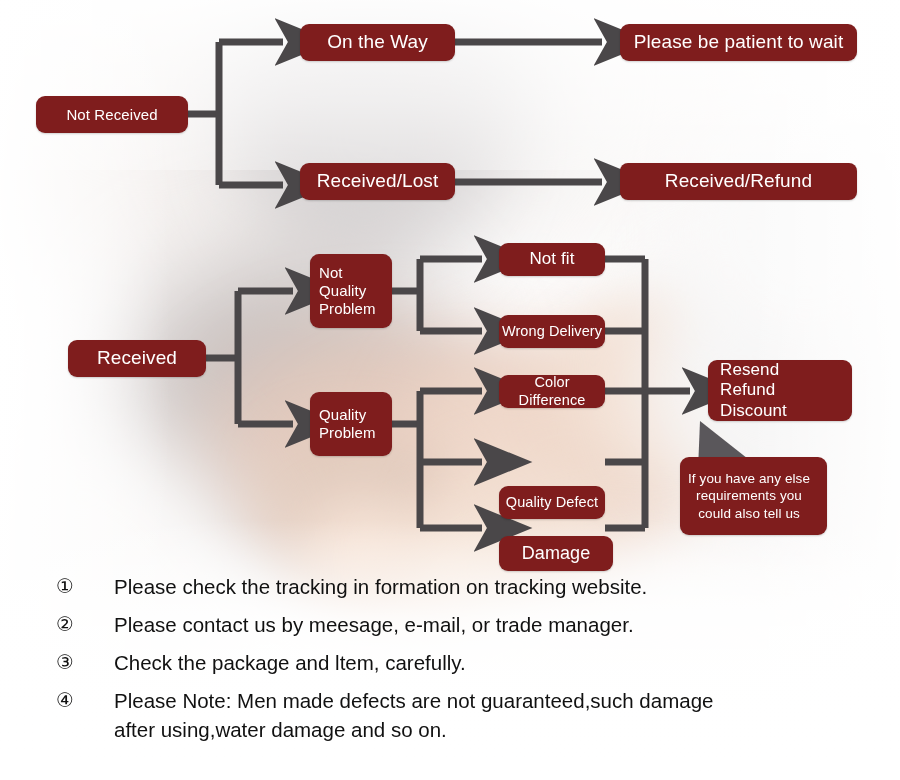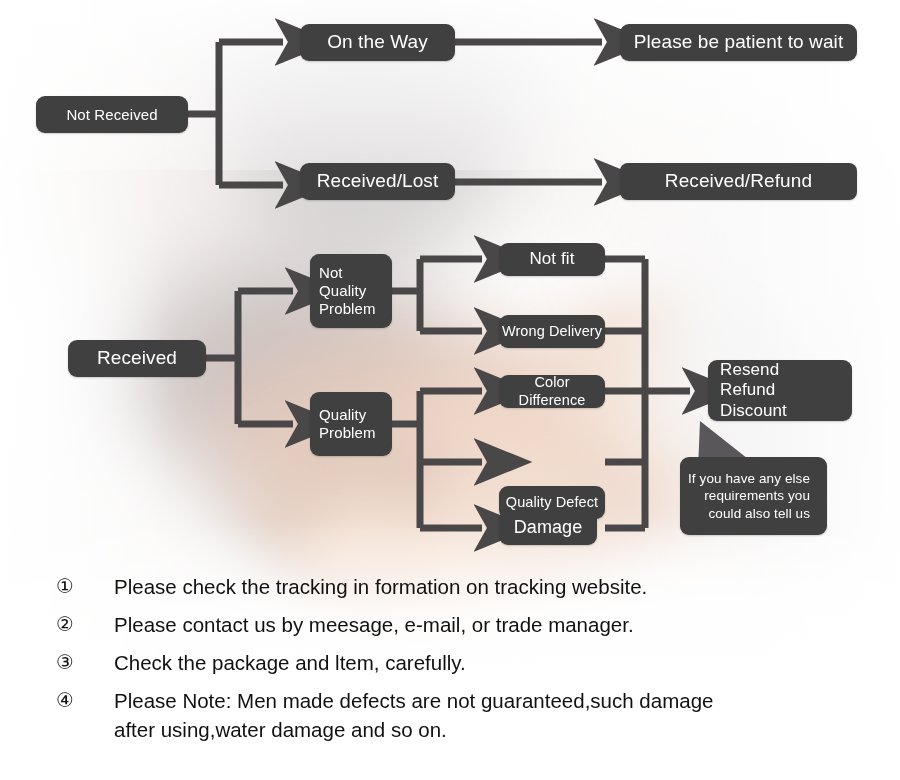--- a/index.html
+++ b/index.html
@@ -46,21 +46,21 @@
     position:absolute;right:0;top:0;width:150px;height:780px;
     background:linear-gradient(to left,rgba(255,255,255,0.92) 0%,rgba(255,255,255,0.4) 60%,rgba(255,255,255,0) 100%);
   }
 
   
   #flow{position:absolute;left:0;top:0;width:900px;height:780px;}
   #connectors{position:absolute;left:0;top:0;}
 
   .node{
     position:absolute;
-    background:#404040;
+    background:#7f1d1d;
     color:#ffffff;
     border-radius:9px;
     display:flex;
     align-items:center;
     justify-content:center;
     text-align:center;
     box-sizing:border-box;
     line-height:1.18;
     white-space:pre-line;
     letter-spacing:.1px;
@@ -201,27 +201,27 @@
 Problem</div>
 
     <div class="node" style="left:499px;top:243px;width:106px;height:33px;font-size:17px;">Not fit</div>
 
     <div class="node" style="left:499px;top:315px;width:106px;height:33px;font-size:14.5px;">Wrong Delivery</div>
 
     <div class="node" style="left:499px;top:375px;width:106px;height:33px;font-size:14.5px;">Color Difference</div>
 
     <div class="node" style="left:499px;top:446px;width:106px;height:33px;font-size:14.5px;margin-top:40px;">Quality Defect</div>
 
-    <div class="node" style="left:499px;top:510px;width:98px;height:35px;font-size:18px;text-align:center;">Damage</div>
+    <div class="node" style="left:499px;top:536px;width:114px;height:35px;font-size:18px;text-align:center;">Damage</div>
 
     <div class="node" style="left:708px;top:360px;width:144px;height:61px;font-size:17px;justify-content:flex-start;text-align:left;padding-left:12px;">Resend
 Refund
 Discount</div>
 
-    <div class="node" style="left:680px;top:457px;width:147px;height:78px;font-size:13.5px;justify-content:flex-start;text-align:right;padding-left:8px;line-height:1.3;">If you have any else
+    <div class="node" style="left:680px;top:457px;width:147px;height:78px;font-size:13.5px;justify-content:flex-start;text-align:center;padding-left:8px;line-height:1.3;">If you have any else
 requirements you
 could also tell us</div>
 
   </div>
 
   <div id="notes">
 
     <div class="note-row">
       <div class="note-num">①</div>
       <div class="note-text">Please check the tracking in formation on tracking website.</div>

